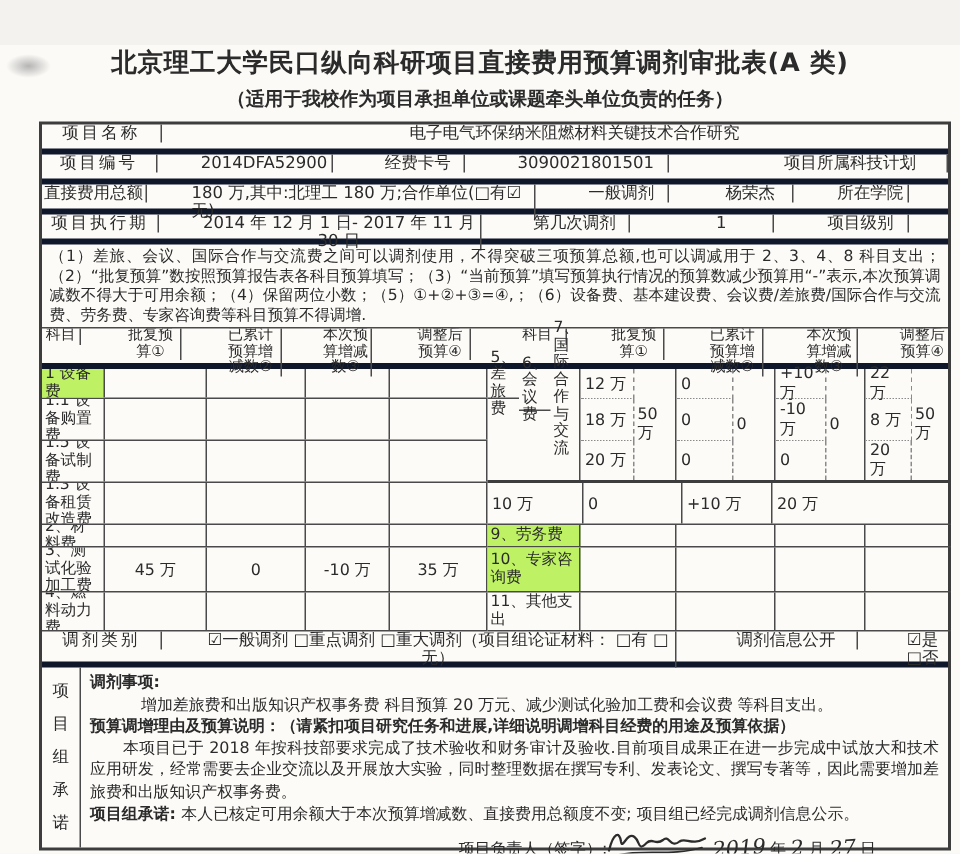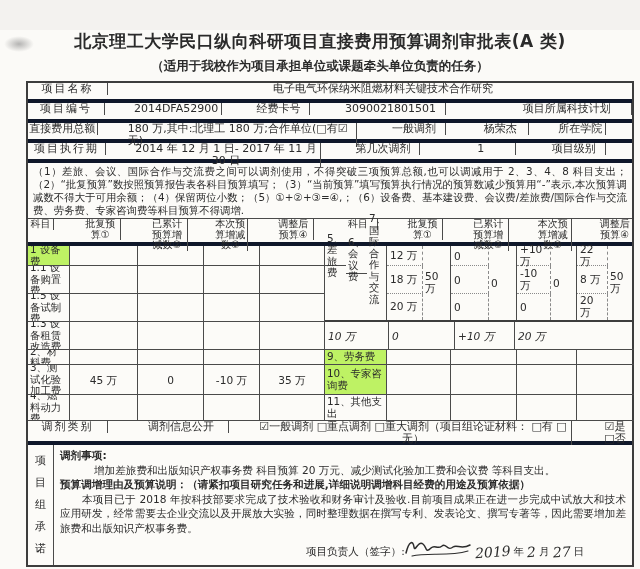--- a/index.html
+++ b/index.html
@@ -37,21 +37,21 @@
   .hdr .cell { font-size: 10px; line-height: 10.5px; padding: 0 1px; }
 
   .feebody { display: flex; }
   .half { display: flex; flex-direction: column; }
   .hl { width: 297px; } .hr { width: 311px; }
   .frow { display: flex; border-bottom: 1px solid #4a4a4a; align-items: stretch; }
   .ha{height:20px}.hb{height:28px}.hc{height:28px}.hd{height:28px}.he{height:15px}.hf{height:30px}.hg{height:26px}
   .lab2 { font-size: 10.4px; line-height: 11.5px; justify-content: flex-start; text-align: left; padding: 1px 2px; }
   .shaded { background: #bef264; }
   .val { font-size: 10.6px; }
-  .vr { justify-content: flex-start; text-align: right; padding-left: 3px; font-style: italic; }
+  .vr { justify-content: flex-start; text-align: right; padding-left: 3px; }
 
   .group { display: flex; height: 76px; border-bottom: 2px solid #3d3d3d; }
   .gcol { display: flex; border-right: 1px solid #4a4a4a; }
   .gcol.last { border-right: none; }
   .glabs { display: flex; width: 62px; border-right: 1px solid #4a4a4a; }
   .gl { font-size: 10.4px; line-height: 11.5px; padding: 1px 2px; display: flex; align-items: center; }
   .gl.b1, .gv.b1 { height: 20px; } .gl.b2, .gv.b2 { height: 28px; } .gl.b3, .gv.b3 { height: 26px; }
   .gl.b1, .gl.b2 { border-bottom: 1px solid #4a4a4a; }
   .gvals { display: flex; flex-direction: column; }
   .gv { display: flex; align-items: center; padding-left: 3px; font-size: 10.6px; border-right: 1px dashed #8a8a8a; }
@@ -246,34 +246,37 @@
           <div class="cell w64 val vr"></div>
           <div class="cell w66 val vr"></div>
           <div class="cell w60 val vr"></div>
           <div class="cell w57 val vr last"></div>
         </div>
       </div>
     </div>
 
     <div class="row h24">
       <div class="cell w80 sp">调剂类别</div>
+      <div class="cell w317">☑一般调剂  □重点调剂  □重大调剂（项目组论证材料：  □有  □无）</div>
       <div class="cell w95">调剂信息公开</div>
-      <div class="cell w317">☑一般调剂  □重点调剂  □重大调剂（项目组论证材料：  □有  □无）</div>
       <div class="cell grow last">☑是  □否</div>
     </div>
 
     <div class="bottom">
       <div class="side">
         <span>项目组承诺</span>
       </div>
       <div class="content">
         <div class="bold">调剂事项:</div>
         <div class="ind">增加差旅费和出版知识产权事务费 科目预算 20 万元、减少测试化验加工费和会议费 等科目支出。</div>
         <div class="bold">预算调增理由及预算说明：（请紧扣项目研究任务和进展,详细说明调增科目经费的用途及预算依据）</div>
         <div class="para">本项目已于 2018 年按科技部要求完成了技术验收和财务审计及验收.目前项目成果正在进一步完成中试放大和技术应用研发，经常需要去企业交流以及开展放大实验，同时整理数据在撰写专利、发表论文、撰写专著等，因此需要增加差旅费和出版知识产权事务费。</div>
+        <div>
+          <span class="bold">项目组承诺: </span><span>本人已核定可用余额大于本次预算增减数、直接费用总额度不变; 项目组已经完成调剂信息公示。</span>
+        </div>
         <div class="signrow">
           <span>项目负责人（签字）:</span>
           <svg class="sig" width="74" height="24" viewBox="0 0 74 24">
             <path d="M4 16 C7 4, 11 3, 12 10 C13 16, 16 3, 21 7 C25 10, 23 17, 29 11 C33 7, 35 13, 40 9 C44 5, 45 15, 51 10 C55 7, 59 13, 68 8" fill="none" stroke="#2c2c2c" stroke-width="1.5" stroke-linecap="round"></path>
             <path d="M10 19 C26 15, 46 20, 66 14" fill="none" stroke="#2c2c2c" stroke-width="1.1" stroke-linecap="round"></path>
           </svg>
           <span class="hand">2019</span>
           <span>年</span>
           <span class="hand">2</span>
           <span>月</span>

